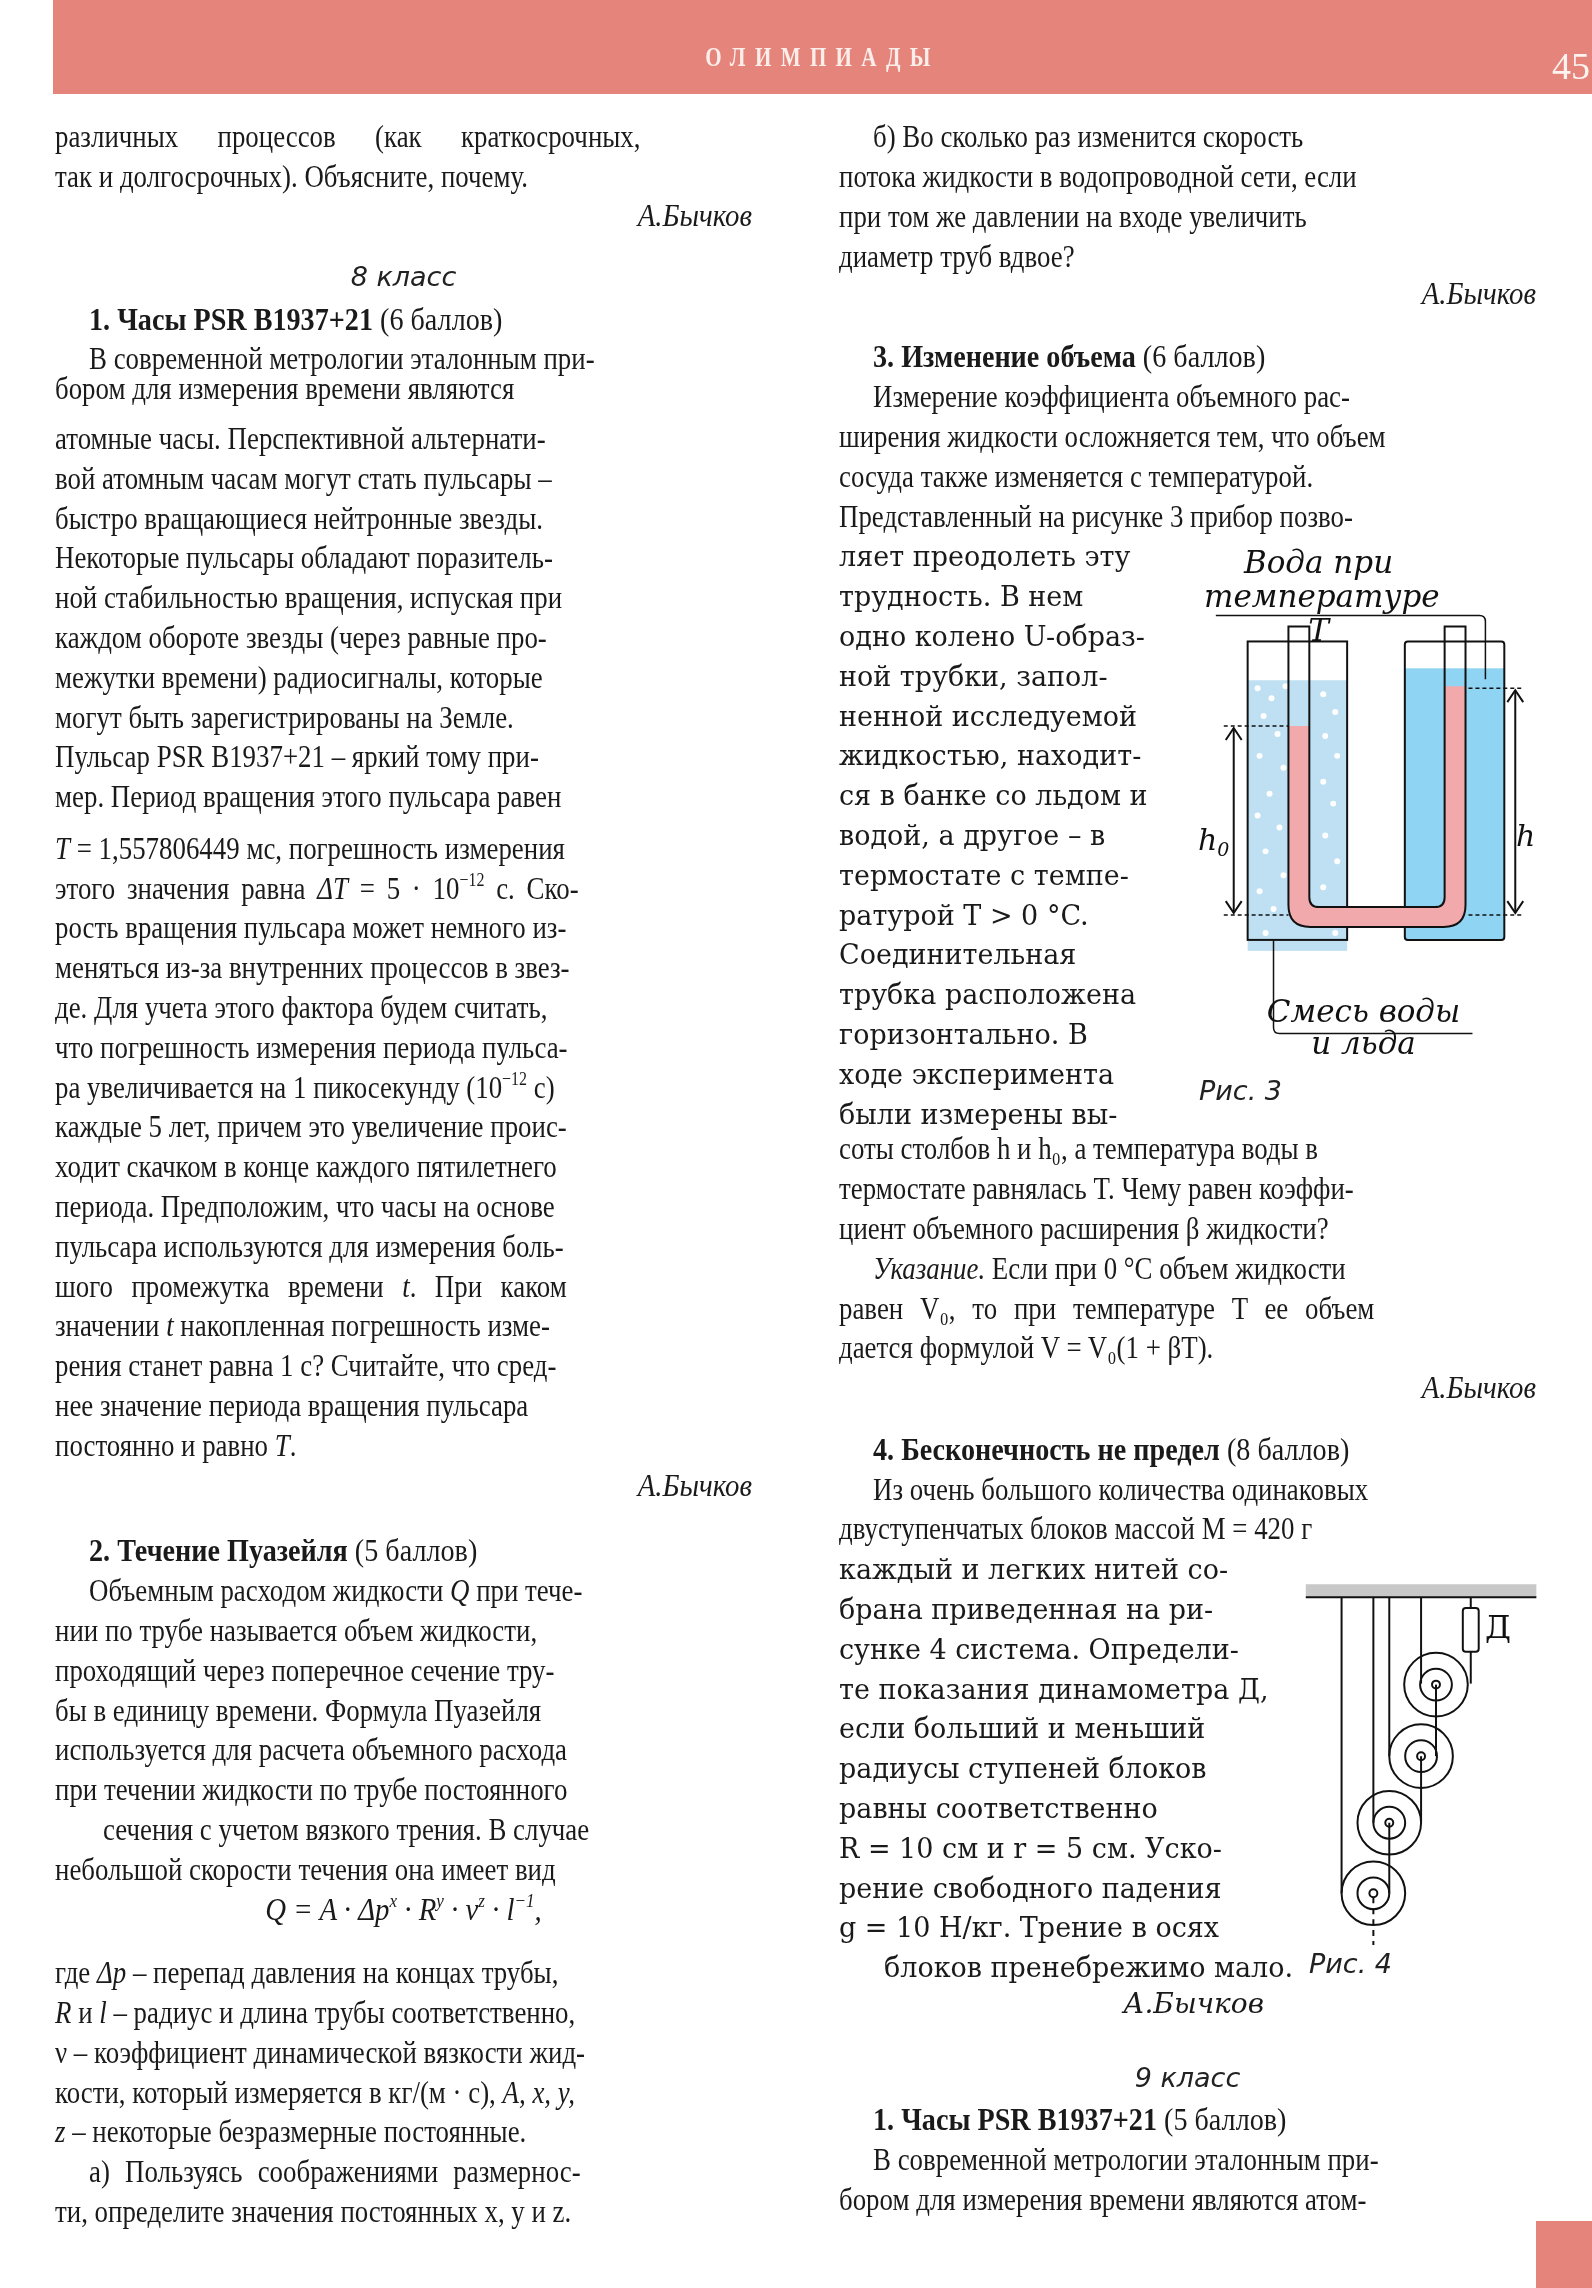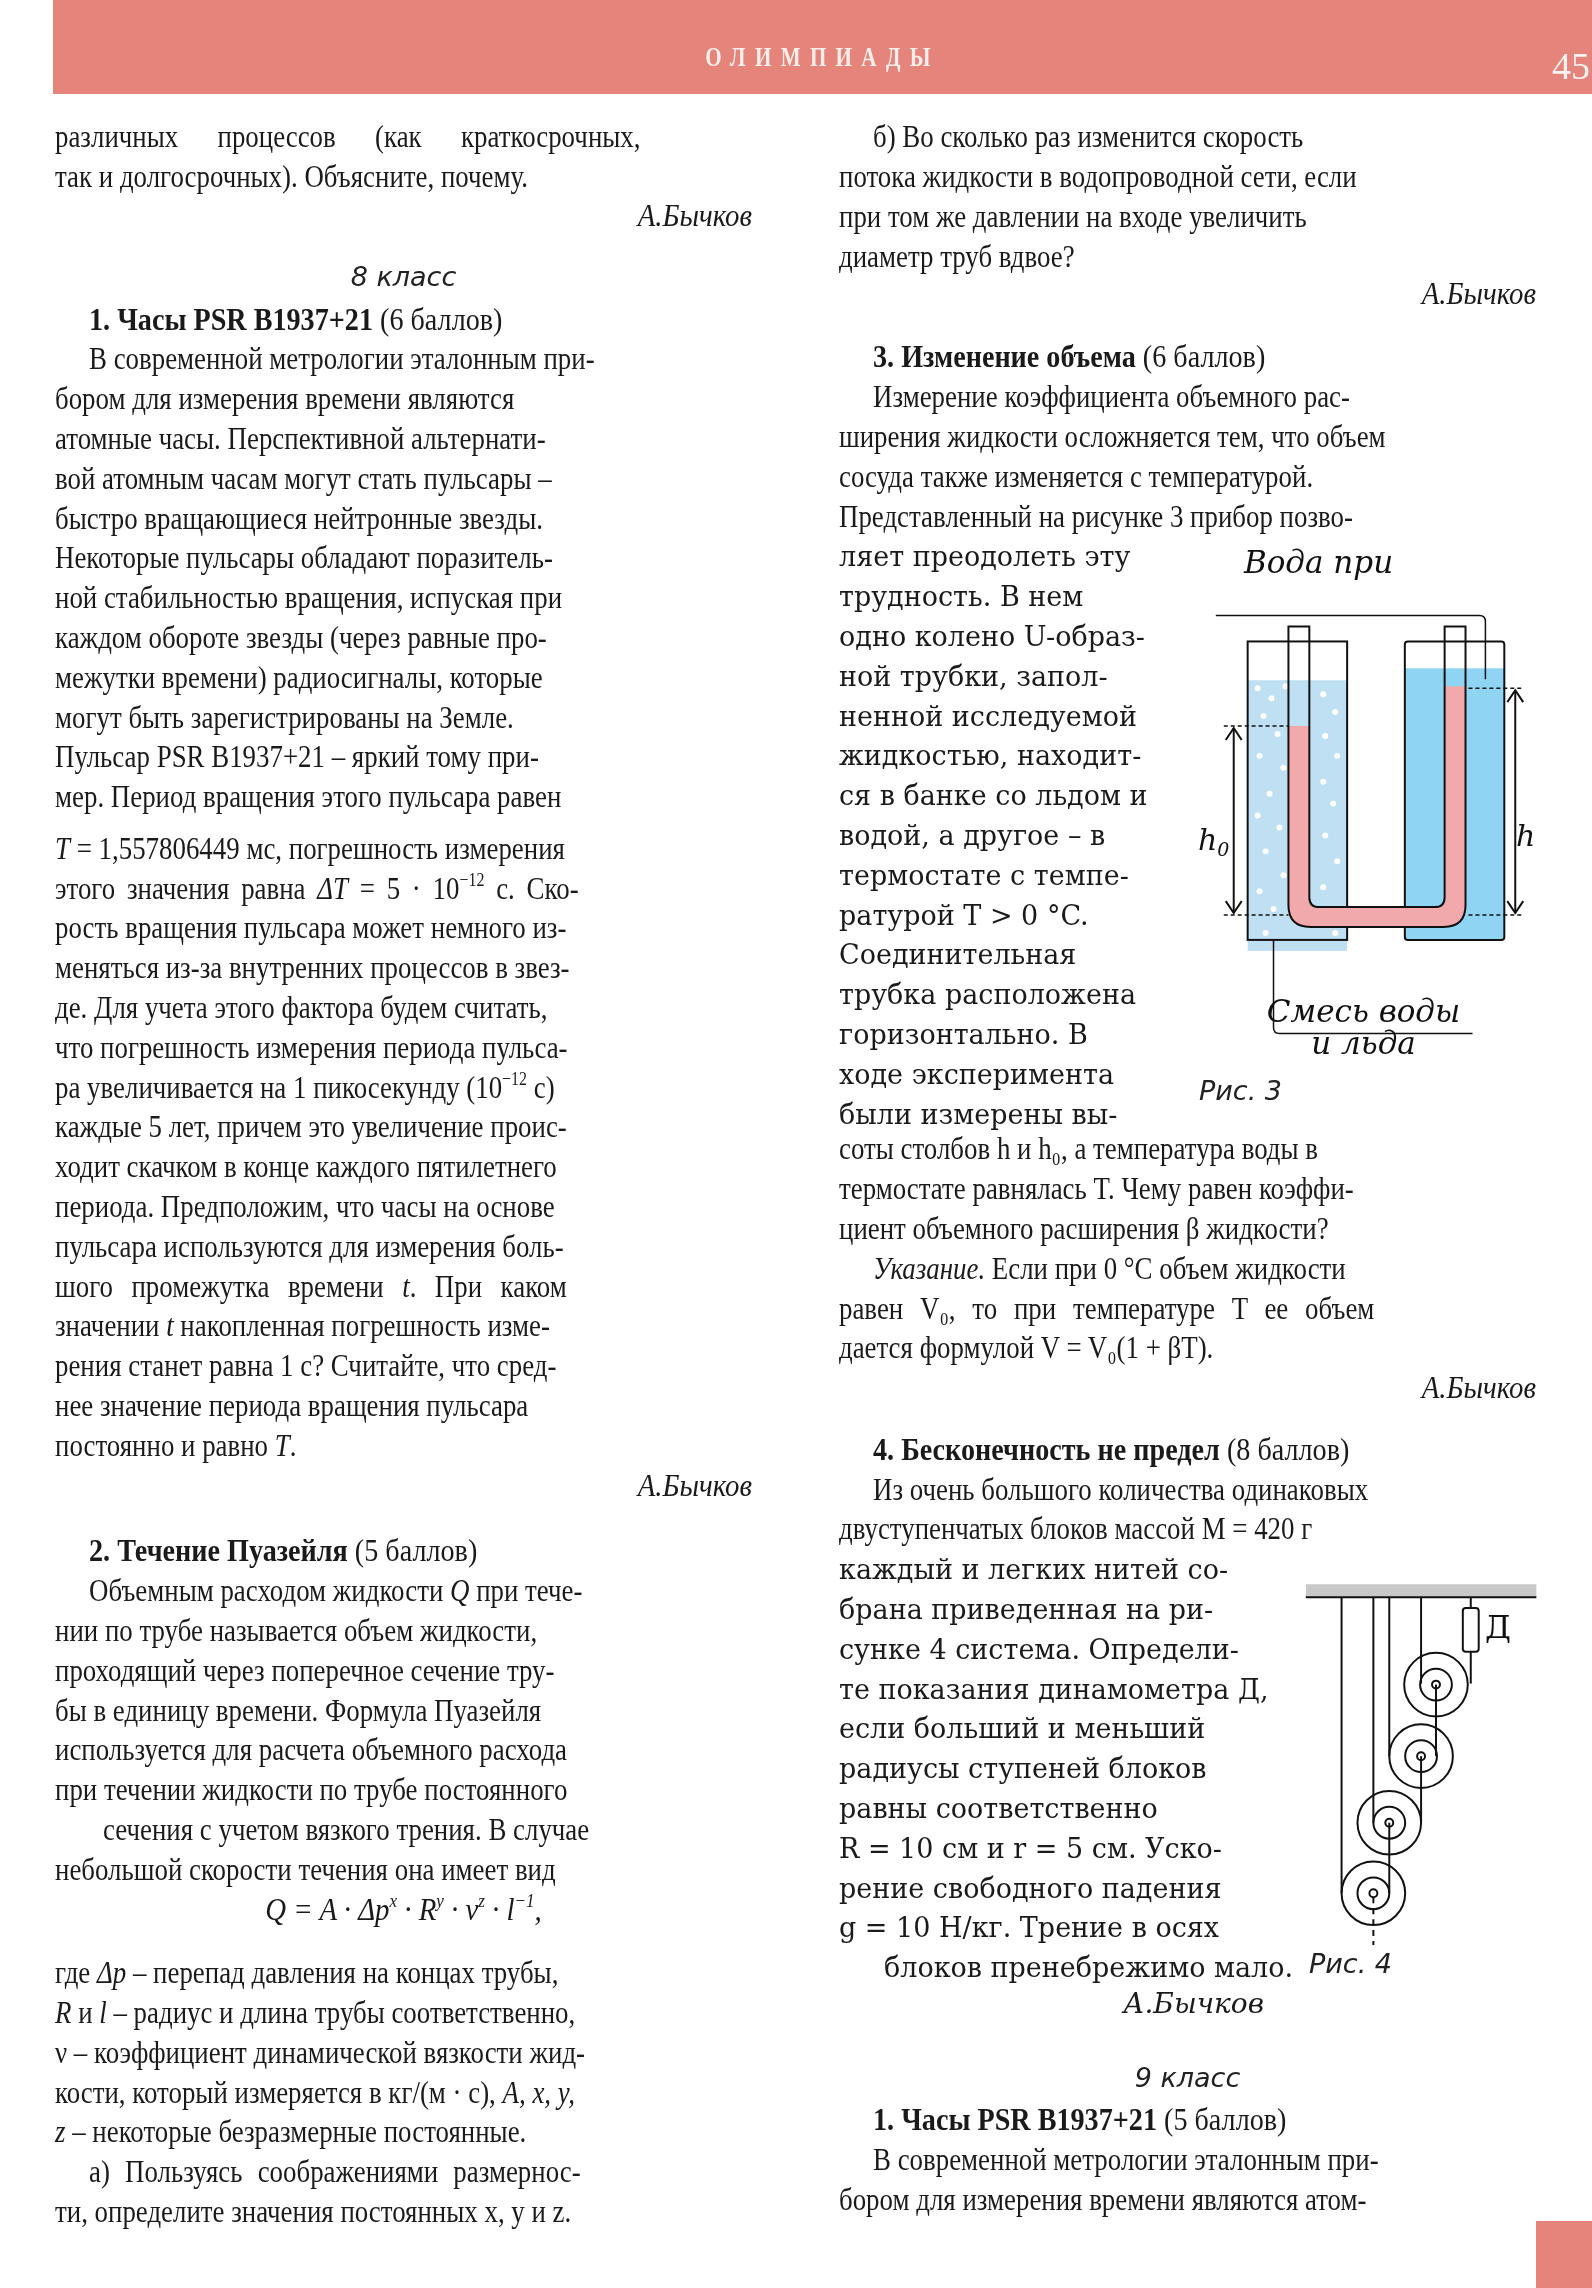--- a/index.html
+++ b/index.html
@@ -53,21 +53,21 @@
     </div>
 
   <div class="ln just grade" style="top:257px">8 класс</div>
 
   <div class="ln indent task-title" style="top:299px">
     <span class="t" style="transform:scaleX(0.88)"><span>1. Часы PSR B1937+21</span> <span class="pts">(6 баллов)</span></span>
   </div>
 
   <div id="t1lines">
       <div class="ln indent" style="top: 338px;"><span class="t" style="transform: scaleX(0.84);">В современной метрологии эталонным при-</span></div>
-      <div class="ln" style="top: 378px;"><span class="t" style="transform: scaleX(0.84);">бором для измерения времени являются</span></div>
+      <div class="ln" style="top: 368px;"><span class="t" style="transform: scaleX(0.84);">бором для измерения времени являются</span></div>
       <div class="ln" style="top: 418px;"><span class="t" style="transform: scaleX(0.84);">атомные часы. Перспективной альтернати-</span></div>
       <div class="ln" style="top: 458px;"><span class="t" style="transform: scaleX(0.84);">вой атомным часам могут стать пульсары –</span></div>
       <div class="ln" style="top: 498px;"><span class="t" style="transform: scaleX(0.84);">быстро вращающиеся нейтронные звезды.</span></div>
       <div class="ln" style="top: 537px;"><span class="t" style="transform: scaleX(0.84);">Некоторые пульсары обладают поразитель-</span></div>
       <div class="ln" style="top: 577px;"><span class="t" style="transform: scaleX(0.84);">ной стабильностью вращения, испуская при</span></div>
       <div class="ln" style="top: 617px;"><span class="t" style="transform: scaleX(0.84);">каждом обороте звезды (через равные про-</span></div>
       <div class="ln" style="top: 657px;"><span class="t" style="transform: scaleX(0.84);">межутки времени) радиосигналы, которые</span></div>
       <div class="ln" style="top: 697px;"><span class="t" style="transform: scaleX(0.84);">могут быть зарегистрированы на Земле.</span></div>
       <div class="ln" style="top: 736px; text-align: center;"><span class="t" style="transform: scaleX(0.84);">Пульсар PSR  B1937+21 – яркий тому при-</span></div>
       <div class="ln" style="top: 776px;"><span class="t" style="transform: scaleX(0.84);">мер. Период вращения этого пульсара равен</span></div>
@@ -262,20 +262,21 @@
     <line x1="343" y1="154" x2="343" y2="378"></line>
       <polyline points="335,166 343,154 351,166"></polyline>
       <polyline points="335,366 343,378 351,366"></polyline>
   </g>
 
   <path d="M42 79 L307 79 Q313 79 313 85 L313 143" fill="none" stroke="#111" stroke-width="1.5"></path>
   <path d="M100 405 L100 493 Q100 499 106 499 L300 499" fill="none" stroke="#111" stroke-width="1.5"></path>
 </svg>
 <div class="fig-label" style="left:1204px;top:545px;width:229px;line-height:34px">
   <div>Вода при</div>
+  <div>температуре T</div>
 </div>
 <div class="fig-label" style="left:1264px;top:995px;width:199px;line-height:32px">
   <div>Смесь воды</div>
   <div>и льда</div>
 </div>
 <div class="fig-label" style="left:1198px;top:822px;font-size:30px"><span>h</span><sub>0</sub></div>
 <div class="fig-label" style="left:1516px;top:818px;font-size:30px">h</div>
 <div class="fig-cap" style="left:1199px;top:1075px">Рис. 3</div>
 
 <svg style="position:absolute;left:1274px;top:1562px" width="318" height="438" viewBox="0 0 320 440">

